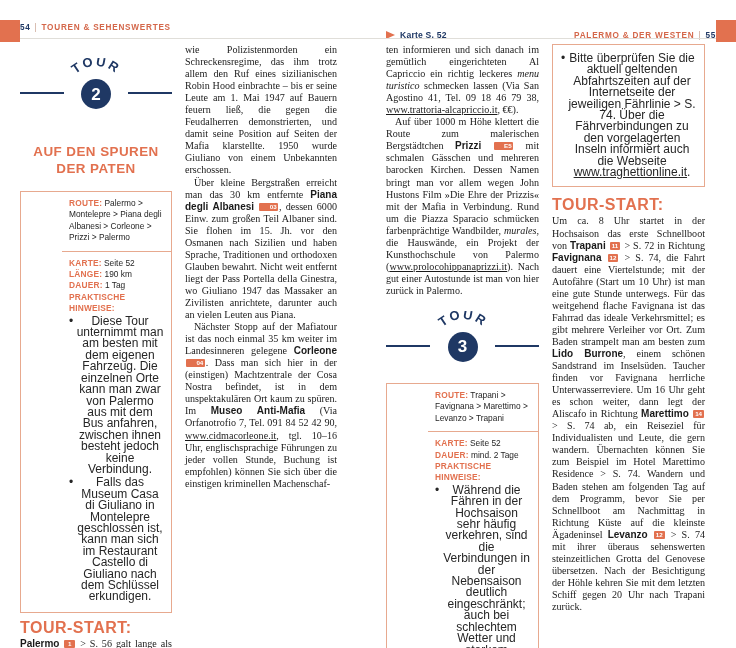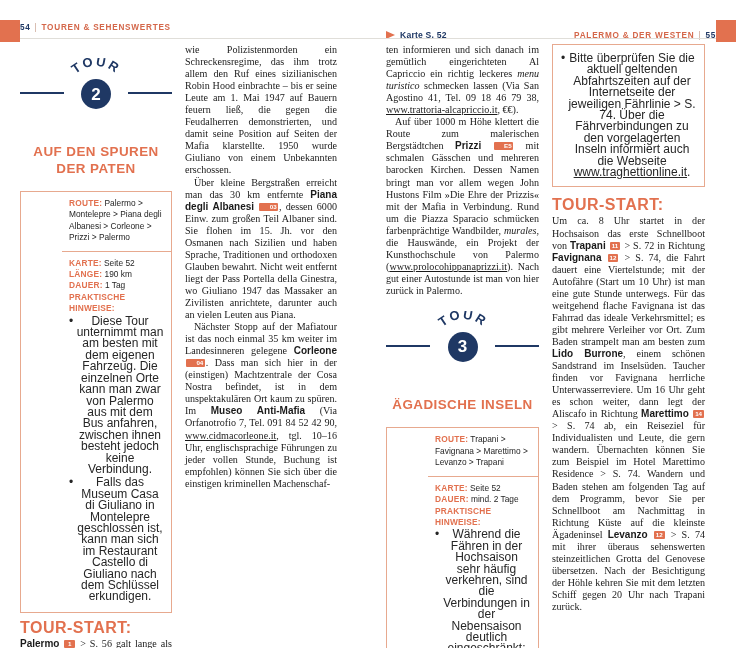--- a/index.html
+++ b/index.html
@@ -234,23 +234,20 @@
         <div class="tour-badge">
           <div class="tb-line l"></div>
           <div class="tb-line r"></div>
           <svg class="tb-arc" viewBox="0 0 84 40">
             <path id="arcR" d="M 12,38 A 30,30 0 0 1 72,38" fill="none"></path>
             <text><textPath href="#arcR" startOffset="50%" text-anchor="middle" id="arcTextR">TOUR</textPath></text>
           </svg>
           <div class="tb-circle">3</div>
         </div>
 
-        <div class="tour-title">
-          <span>ÄGADISCHE INSELN</span>
-        </div>
 
         <div class="infobox">
           <div class="ib-sec">
             <div class="ib-line">
               <span class="ib-k">ROUTE:</span>
               <span>Trapani &gt; Favignana &gt; Marettimo &gt; Levanzo &gt; Trapani</span>
             </div>
           </div>
           <div class="ib-sec">
             <div class="ib-line">

